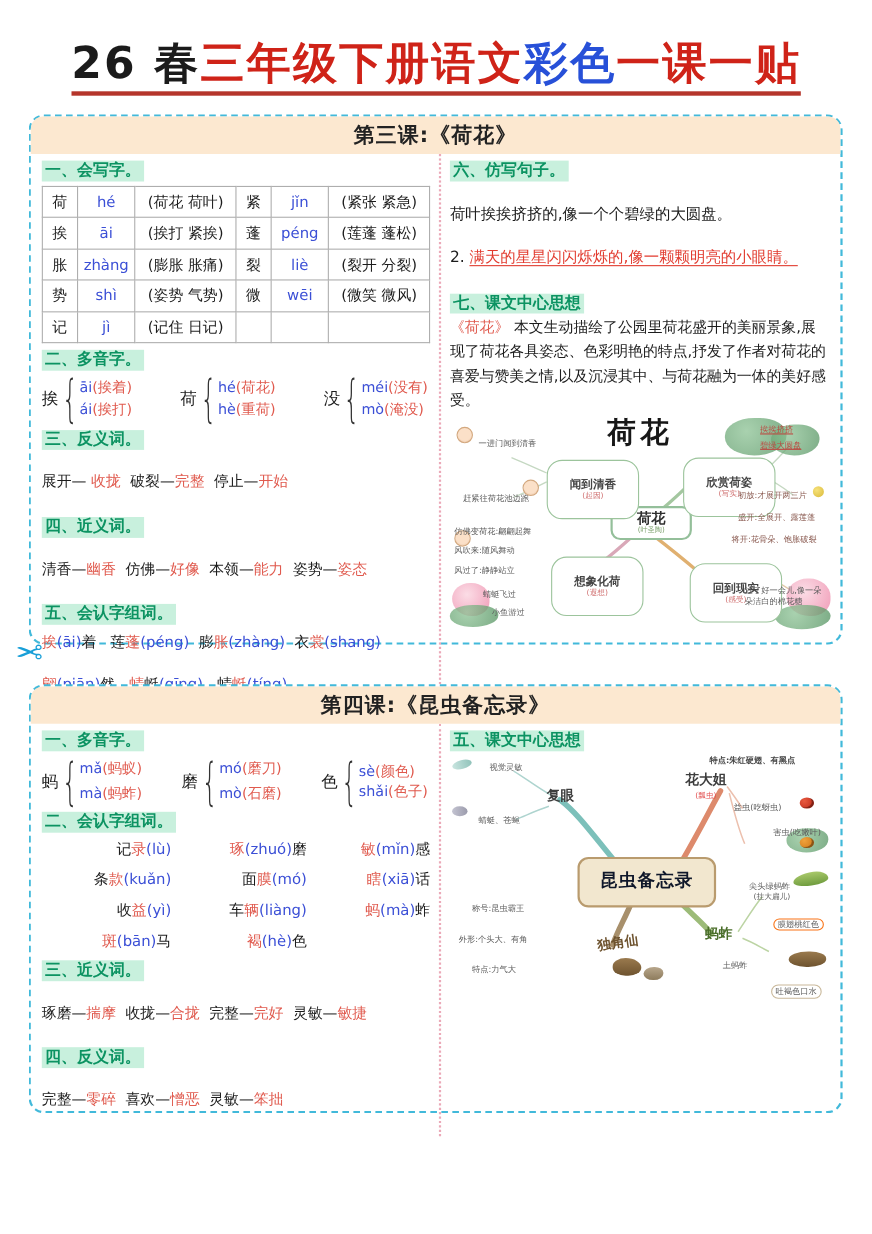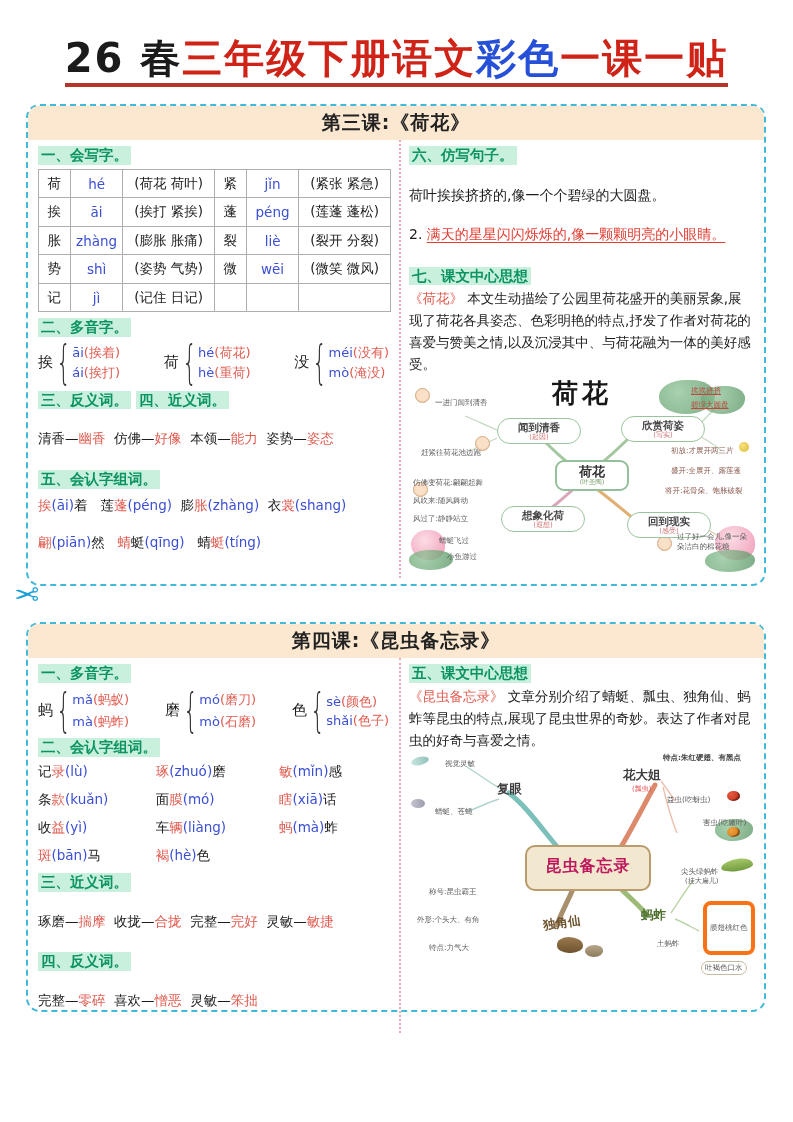--- a/index.html
+++ b/index.html
@@ -33,38 +33,38 @@
   
   .polyrow{display:flex;justify-content:space-between;margin:3px 2px 4px 0;}
   .poly{display:flex;align-items:center;}
   .pchar{font-size:15px;color:#1c1c1c;}
   .brace{font-size:46px;font-weight:100;transform:scaleX(.5);line-height:.9;color:#333;
          margin:0 -6px 0 -4px;font-family:"DejaVu Sans",sans-serif;}
   .opts{display:flex;flex-direction:column;gap:7px;font-size:13px;line-height:1;}
   .opt .py2{color:#3b4fd6}.opt .rw{color:#e05a4e}
   
   .recgrid{display:grid;grid-template-columns:1.05fr 1.1fr 1fr;row-gap:10px;font-size:13.5px;
-           margin:4px 0 5px;white-space:pre-wrap;}
+           margin:4px 0 5px;white-space:pre-wrap;text-align:right;}
   
   .scissors{position:absolute;left:14px;top:580px;font-size:30px;color:#189fd8;
             transform:scaleX(-1);line-height:1;}
   
   .map{position:relative;width:346px;margin:2px auto 0;}
   .map svg.wire{position:absolute;left:0;top:0;width:100%;height:100%;}
   .nd{position:absolute;z-index:2;}
   .map-title{position:absolute;left:0;right:0;top:-2px;text-align:center;font-size:26px;
              font-weight:bold;color:#171717;z-index:2;letter-spacing:4px;}
   .pill{border:1.5px solid #9cc49c;border-radius:14px;background:#fff;text-align:center;
-        font-weight:bold;color:#454545;line-height:1.15;padding:2px 5px;font-size:10.5px;}
+        font-weight:bold;color:#454545;line-height:1.15;padding:16px 5px;font-size:10.5px;}
   .pill .sub{display:block;font-weight:normal;font-size:7px;color:#d07070;}
   .ctr{border:2px solid #94bf9a;border-radius:9px;background:#fff;text-align:center;
        font-weight:bold;color:#2f2f2f;font-size:13px;padding:3px 7px;line-height:1.1;}
   .ctr .sub{display:block;font-weight:normal;font-size:6.5px;color:#7a9f6a;}
   .bigctr{background:#f2e7cf;border:2px solid #b99b6e;border-radius:10px;font-size:16px;
-          font-weight:bold;color:#be185d;text-align:center;line-height:38px;letter-spacing:1px;}
+          font-weight:bold;color:#0f172a;text-align:center;line-height:38px;letter-spacing:1px;}
   .blabel{font-size:12.5px;font-weight:bold;color:#3d3d3d;white-space:nowrap;}
   .blabel .sub{display:block;font-weight:normal;font-size:7px;color:#e25050;text-align:center;}
   .sm{font-size:7.5px;color:#5d5d5d;white-space:nowrap;line-height:1.25;}
   .sm2{font-size:7.5px;color:#8a5a50;white-space:nowrap;line-height:1.25;}
   .map-red{color:#bb4a42;font-size:7.5px;text-decoration:underline;white-space:nowrap;}
   .wrapsm{font-size:7.5px;color:#5d5d5d;line-height:1.3;}
   
   .leafblob{position:absolute;border-radius:50% 45% 55% 50%;z-index:1;
             background:radial-gradient(circle at 35% 35%,#8cc294,#4f8f5c);opacity:.75;}
   .lotus{position:absolute;border-radius:50% 50% 45% 55%;z-index:1;
@@ -174,20 +174,21 @@
             <span class="pchar">没</span>
             <span class="brace">{</span>
             <span class="opts">
               <span class="opt"><span class="py2">méi</span><span class="rw">(没有)</span></span>
               <span class="opt"><span class="py2">mò</span><span class="rw">(淹没)</span></span>
             </span>
           </div>
         </div>
 
         <span class="sec-h">三、反义词。</span>
+        <div class="line"><span class="c-k">展开— </span><span class="c-r">收拢</span><span class="c-k">  破裂—</span><span class="c-r">完整</span><span class="c-k">  停止—</span><span class="c-r">开始</span></div>
 
         <span class="sec-h">四、近义词。</span>
         <div class="line"><span class="c-k">清香—</span><span class="c-r">幽香</span><span class="c-k">  仿佛—</span><span class="c-r">好像</span><span class="c-k">  本领—</span><span class="c-r">能力</span><span class="c-k">  姿势—</span><span class="c-r">姿态</span></div>
 
         <span class="sec-h">五、会认字组词。</span>
         <div class="line" style="margin-top:5px"><span class="c-r">挨</span><span class="c-b">(āi)</span><span class="c-k">着</span><span class="c-k">   </span><span class="c-k">莲</span><span class="c-r">蓬</span><span class="c-b">(péng)</span><span class="c-k">  </span><span class="c-k">膨</span><span class="c-r">胀</span><span class="c-b">(zhàng)</span><span class="c-k">  </span><span class="c-k">衣</span><span class="c-r">裳</span><span class="c-b">(shang)</span></div>
         <div class="line" style="margin-top:10px"><span class="c-r">翩</span><span class="c-b">(piān)</span><span class="c-k">然</span><span class="c-k">   </span><span class="c-r">蜻</span><span class="c-k">蜓</span><span class="c-b">(qīng)</span><span class="c-k">   </span><span class="c-k">蜻</span><span class="c-r">蜓</span><span class="c-b">(tíng)</span></div>
       </div>
 
       <div class="col-r">
@@ -320,21 +321,20 @@
 
         <span class="sec-h">三、近义词。</span>
         <div class="line"><span class="c-k">琢磨—</span><span class="c-r">揣摩</span><span class="c-k">  收拢—</span><span class="c-r">合拢</span><span class="c-k">  完整—</span><span class="c-r">完好</span><span class="c-k">  灵敏—</span><span class="c-r">敏捷</span></div>
 
         <span class="sec-h">四、反义词。</span>
         <div class="line"><span class="c-k">完整—</span><span class="c-r">零碎</span><span class="c-k">  喜欢—</span><span class="c-r">憎恶</span><span class="c-k">  灵敏—</span><span class="c-r">笨拙</span></div>
       </div>
 
       <div class="col-r">
         <span class="sec-h">五、课文中心思想</span>
-        <div class="para"><span class="c-r">《昆虫备忘录》</span><span class="c-k"> 文章分别介绍了蜻蜓、瓢虫、独角仙、蚂蚱等昆虫的特点,展现了昆虫世界的奇妙。表达了作者对昆虫的好奇与喜爱之情。</span></div>
 
         
         <div class="map" style="height:238px">
           <svg class="wire" viewBox="0 0 346 238" preserveAspectRatio="none">
             <path d="M150,96 C130,72 116,52 100,40" stroke="#7cc0ba" stroke-width="5" fill="none" stroke-linecap="round"></path>
             <path d="M212,94 C226,70 236,50 246,32" stroke="#dd8a6c" stroke-width="5" fill="none" stroke-linecap="round"></path>
             <path d="M164,136 C158,150 152,160 148,172" stroke="#a8906c" stroke-width="5" fill="none" stroke-linecap="round"></path>
             <path d="M208,132 C222,146 230,152 238,162" stroke="#9cbb78" stroke-width="5" fill="none" stroke-linecap="round"></path>
             <path d="M92,36 C78,28 68,20 58,14" stroke="#aed4cf" stroke-width="1.4" fill="none"></path>
             <path d="M90,46 C78,50 70,54 60,58" stroke="#aed4cf" stroke-width="1.4" fill="none"></path>
@@ -357,33 +357,33 @@
           <div class="nd bigctr" style="left:116px;top:92px;width:122px;height:42px;">昆虫备忘录</div>
 
           <div class="nd blabel" style="left:88px;top:28px;">复眼</div>
           <div class="nd sm" style="left:36px;top:6px;">视觉灵敏</div>
           <div class="nd sm" style="left:26px;top:54px;">蜻蜓、苍蝇</div>
 
           <div class="nd blabel" style="left:214px;top:14px;">
             <span>花大姐</span>
             <span class="sub">(瓢虫)</span>
           </div>
-          <div class="nd sm" style="left:254px;top:0px;font-weight:bold;color:#444;">特点:朱红硬翅、有黑点</div>
+          <div class="nd sm" style="left:236px;top:0px;font-weight:bold;color:#444;">特点:朱红硬翅、有黑点</div>
           <div class="nd sm" style="left:258px;top:42px;">益虫(吃蚜虫)</div>
           <div class="nd sm" style="left:258px;top:65px;margin-left:36px;">害虫(吃嫩叶)</div>
 
           <div class="nd blabel" style="left:134px;top:162px;transform:rotate(-8deg);color:#6e532f;">独角仙</div>
           <div class="nd sm" style="left:20px;top:134px;">称号:昆虫霸王</div>
           <div class="nd sm" style="left:8px;top:162px;">外形:个头大、有角</div>
           <div class="nd sm" style="left:20px;top:190px;">特点:力气大</div>
 
           <div class="nd blabel" style="left:232px;top:154px;color:#4a6e2a;">蚂蚱</div>
           <div class="nd sm" style="left:272px;top:114px;">尖头绿蚂蚱</div>
           <div class="nd sm" style="left:276px;top:124px;font-size:7px;">(挂大扁儿)</div>
-          <div class="nd sm" style="left:294px;top:148px;border:4px solid #f97316;border-radius:8px;padding:18px 3px;background:#fff;">膜翅桃红色</div>
+          <div class="nd sm" style="left:294px;top:148px;border:1px solid #f97316;border-radius:8px;padding:0 3px;background:#fff;">膜翅桃红色</div>
           <div class="nd sm" style="left:248px;top:186px;">土蚂蚱</div>
           <div class="nd sm" style="left:292px;top:208px;border:1px solid #c9b89a;border-radius:8px;padding:1px 3px;background:#fff;">吐褐色口水</div>
         </div>
       </div>
     </div>
   </div>
 
 </div>
 
 </body></html>

